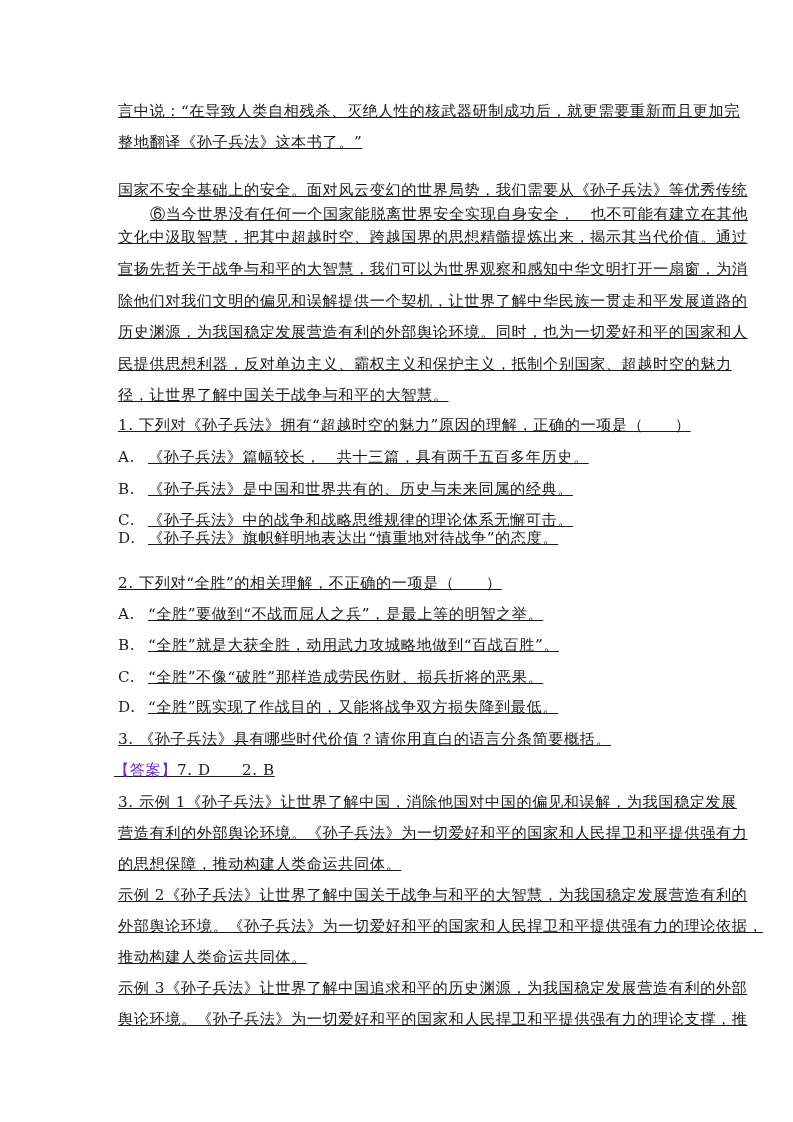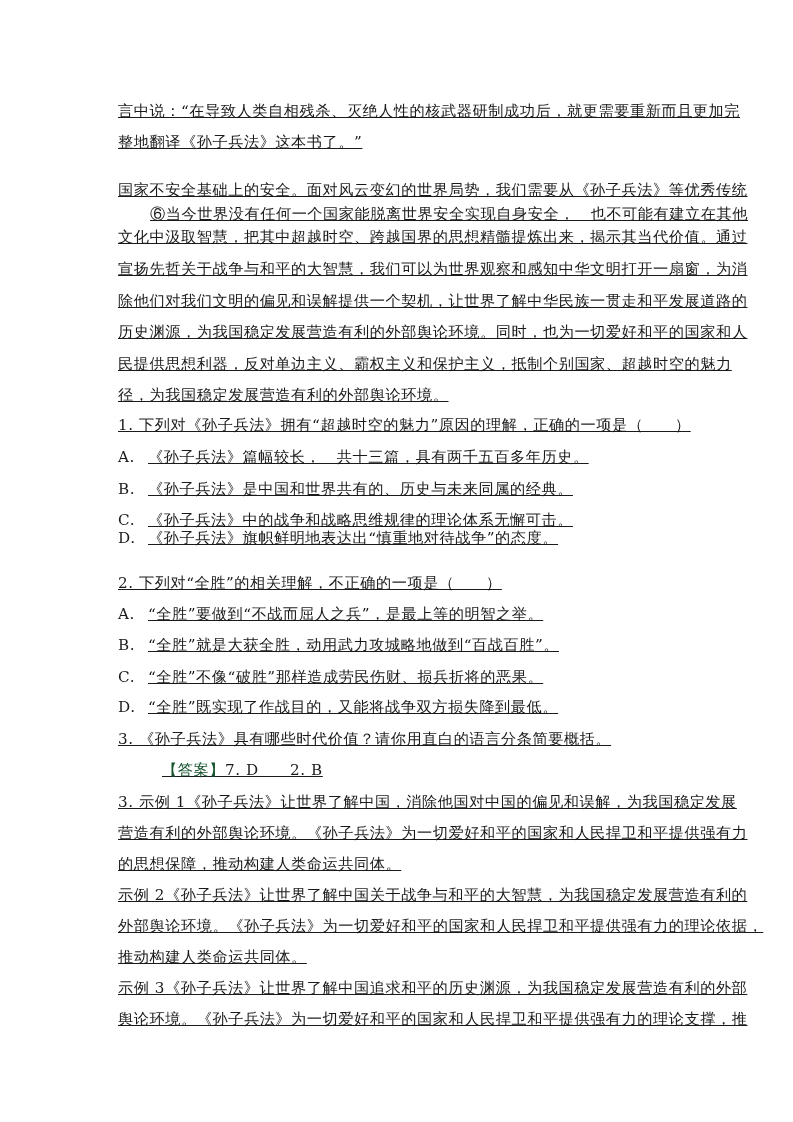--- a/index.html
+++ b/index.html
@@ -31,22 +31,21 @@
     text-decoration: underline;
   }
   .justify {
     width: 558px;
     text-align: justify;
     text-align-last: justify;
   }
   .indent { left: 32px; margin-top: 40px; }
   .indent.justify { width: 526px; }
   .answer-label {
-    color: #14532d;
-    margin-left: 48px;
+    color: #6d28d9;
   }
   .option-letter {
     display: inline-block;
     width: 30px;
   }
 </style>
 </head>
 <body>
 
 <div class="page">
@@ -54,21 +53,21 @@
   <div class="line justify" style="top:5px">言中说：“在导致人类自相残杀、灭绝人性的核武器研制成功后，就更需要重新而且更加完</div>
   <div class="line" style="top:36px">整地翻译《孙子兵法》这本书了。”</div>
 
   <div class="line indent justify" style="top:68px">⑥当今世界没有任何一个国家能脱离世界安全实现自身安全，　也不可能有建立在其他</div>
   <div class="line justify" style="top:84px">国家不安全基础上的安全。面对风云变幻的世界局势，我们需要从《孙子兵法》等优秀传统</div>
   <div class="line justify" style="top:131px">文化中汲取智慧，把其中超越时空、跨越国界的思想精髓提炼出来，揭示其当代价值。通过</div>
   <div class="line justify" style="top:163px">宣扬先哲关于战争与和平的大智慧，我们可以为世界观察和感知中华文明打开一扇窗，为消</div>
   <div class="line justify" style="top:195px">除他们对我们文明的偏见和误解提供一个契机，让世界了解中华民族一贯走和平发展道路的</div>
   <div class="line justify" style="top:226px">历史渊源，为我国稳定发展营造有利的外部舆论环境。同时，也为一切爱好和平的国家和人</div>
   <div class="line justify" style="top:258px">民提供思想利器，反对单边主义、霸权主义和保护主义，抵制个别国家、超越时空的魅力</div>
-  <div class="line" style="top:289px">径，为我国稳定发展营造有利的外部舆论环境。</div>
+  <div class="line" style="top:289px">径，让世界了解中国关于战争与和平的大智慧。</div>
 
   <div class="line" style="top:319px">1. 下列对《孙子兵法》拥有“超越时空的魅力”原因的理解，正确的一项是（　　）</div>
   <div class="line" style="top:351px">
     <span class="option-letter">A.</span><span>《孙子兵法》篇幅较长，　共十三篇，具有两千五百多年历史。</span>
   </div>
   <div class="line" style="top:383px">
     <span class="option-letter">B.</span><span>《孙子兵法》是中国和世界共有的、历史与未来同属的经典。</span>
   </div>
   <div class="line" style="top:414px">
     <span class="option-letter">C.</span><span>《孙子兵法》中的战争和战略思维规律的理论体系无懈可击。</span>

